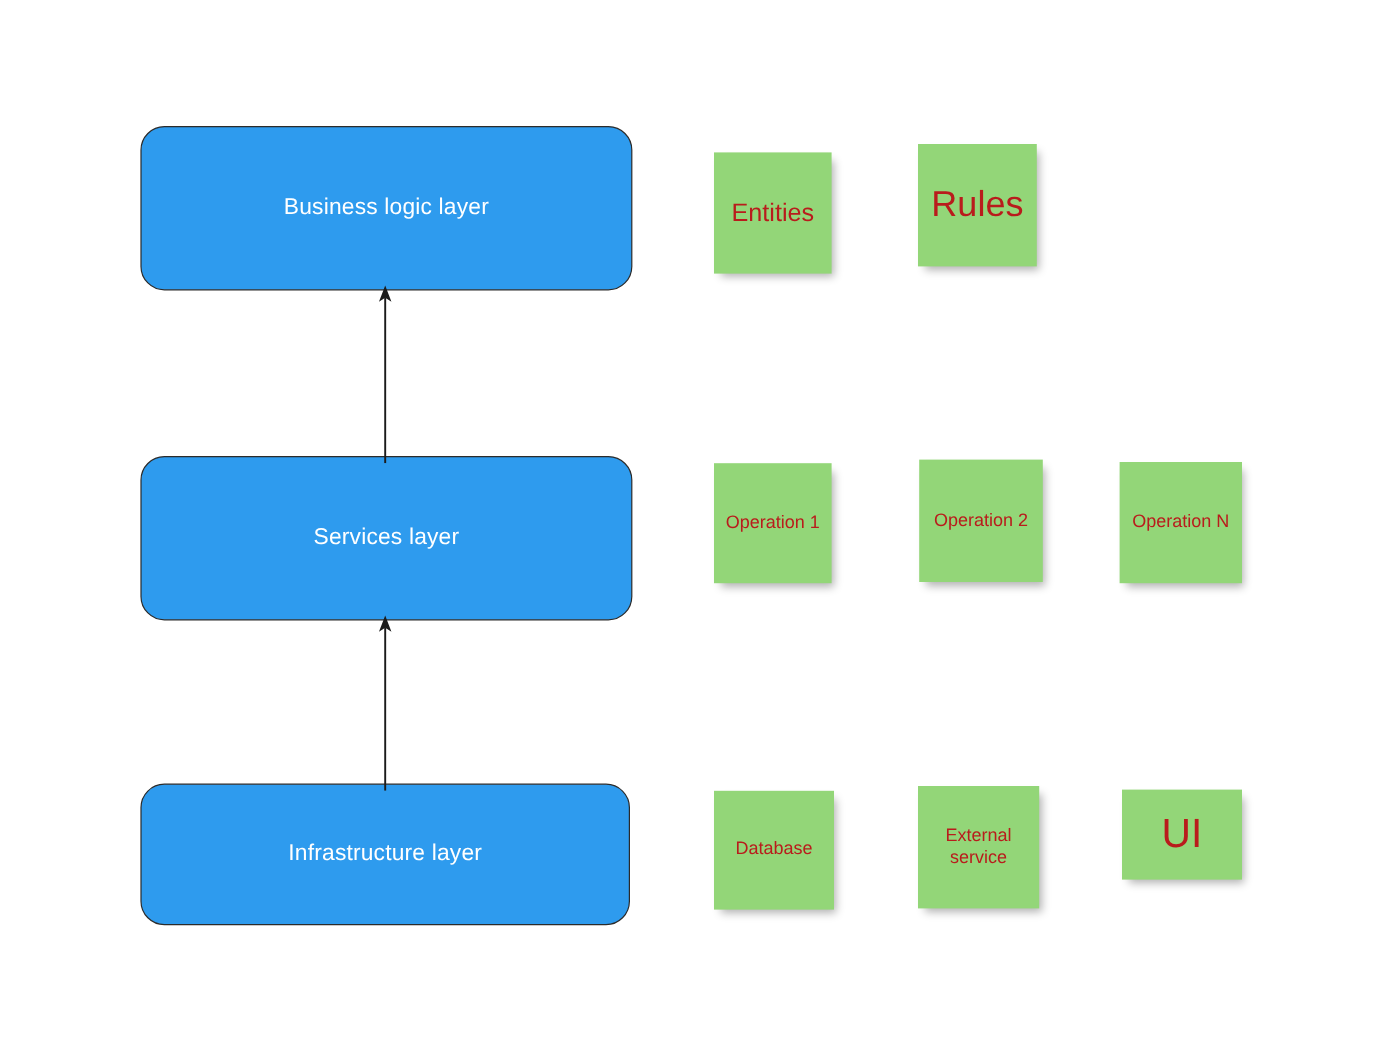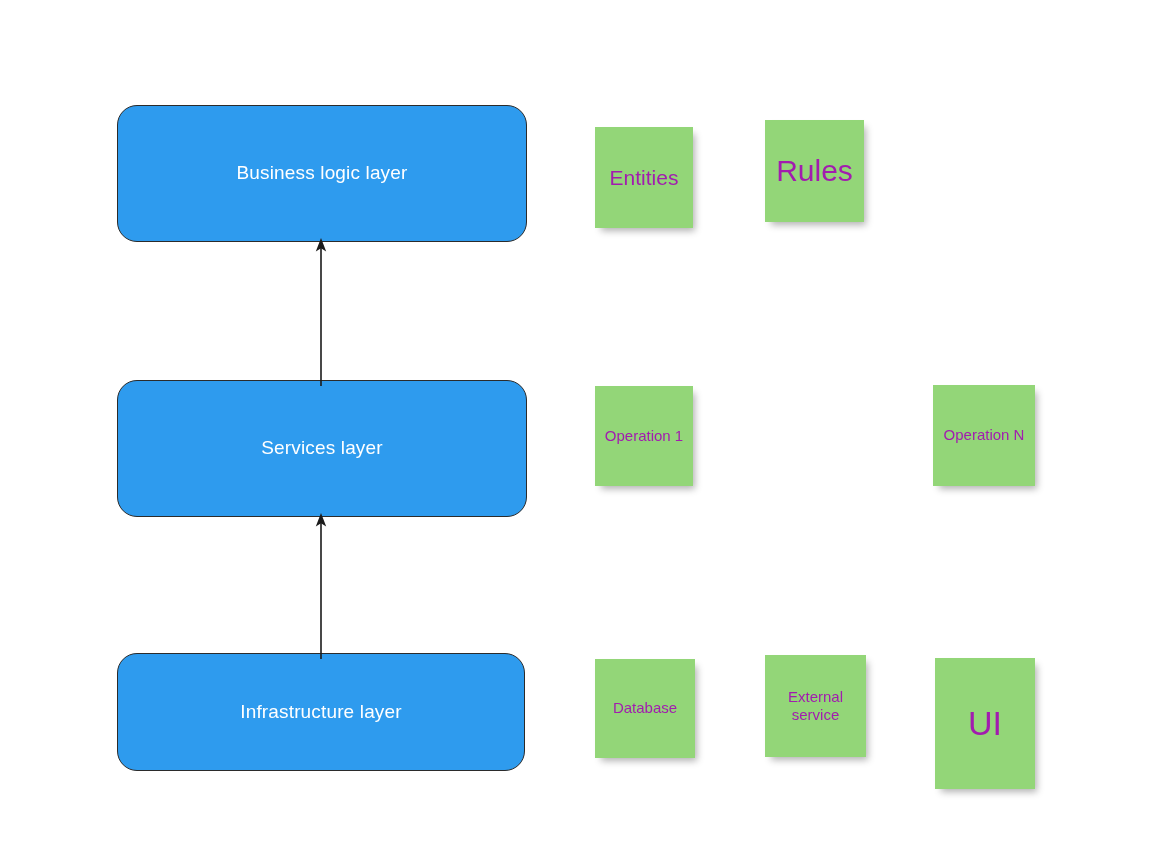--- a/index.html
+++ b/index.html
@@ -58,21 +58,21 @@
 
   
   .note {
     position: absolute;
     box-sizing: border-box;
     background: #93d678;
     display: flex;
     align-items: center;
     justify-content: center;
     text-align: center;
-    color: #a21caf;
+    color: #b91c1c;
     line-height: 1.22;
     padding: 0 6px;
     box-shadow: 4px 5px 7px -2px rgba(0, 0, 0, 0.30);
     user-select: none;
   }
   .note-text { display: block; }
 
   .note.sz-sm  { font-size: 15px; }
   .note.sz-md  { font-size: 15px; }
   .note.sz-lg  { font-size: 21px; }
@@ -82,21 +82,21 @@
   
   #note-entities { left: 595px; top: 127px; width: 98px;  height: 101px; }
   #note-rules    { left: 765px; top: 120px; width: 99px;  height: 102px; }
   
   #note-op1      { left: 595px; top: 386px; width: 98px;  height: 100px; }
   #note-op2      { left: 766px; top: 383px; width: 103px; height: 102px; }
   #note-opn      { left: 933px; top: 385px; width: 102px; height: 101px; }
   
   #note-database { left: 595px; top: 659px; width: 100px; height: 99px;  }
   #note-external { left: 765px; top: 655px; width: 101px; height: 102px; }
-  #note-ui       { left: 935px; top: 658px; width: 100px; height: 131px; }
+  #note-ui       { left: 935px; top: 658px; width: 100px; height: 75px; }
 </style>
 </head>
 <body>
 
 <div id="canvas">
 
   <div class="layer-box" id="box-business">
     <span class="layer-label">Business logic layer</span>
   </div>
 
@@ -123,20 +123,23 @@
   </div>
 
   <div class="note sz-xl" id="note-rules">
     <span class="note-text">Rules</span>
   </div>
 
   <div class="note sz-sm" id="note-op1">
     <span class="note-text">Operation 1</span>
   </div>
 
+  <div class="note sz-sm" id="note-op2">
+    <span class="note-text">Operation 2</span>
+  </div>
 
   <div class="note sz-sm" id="note-opn">
     <span class="note-text">Operation N</span>
   </div>
 
   <div class="note sz-sm" id="note-database">
     <span class="note-text">Database</span>
   </div>
 
   <div class="note sz-md" id="note-external">

